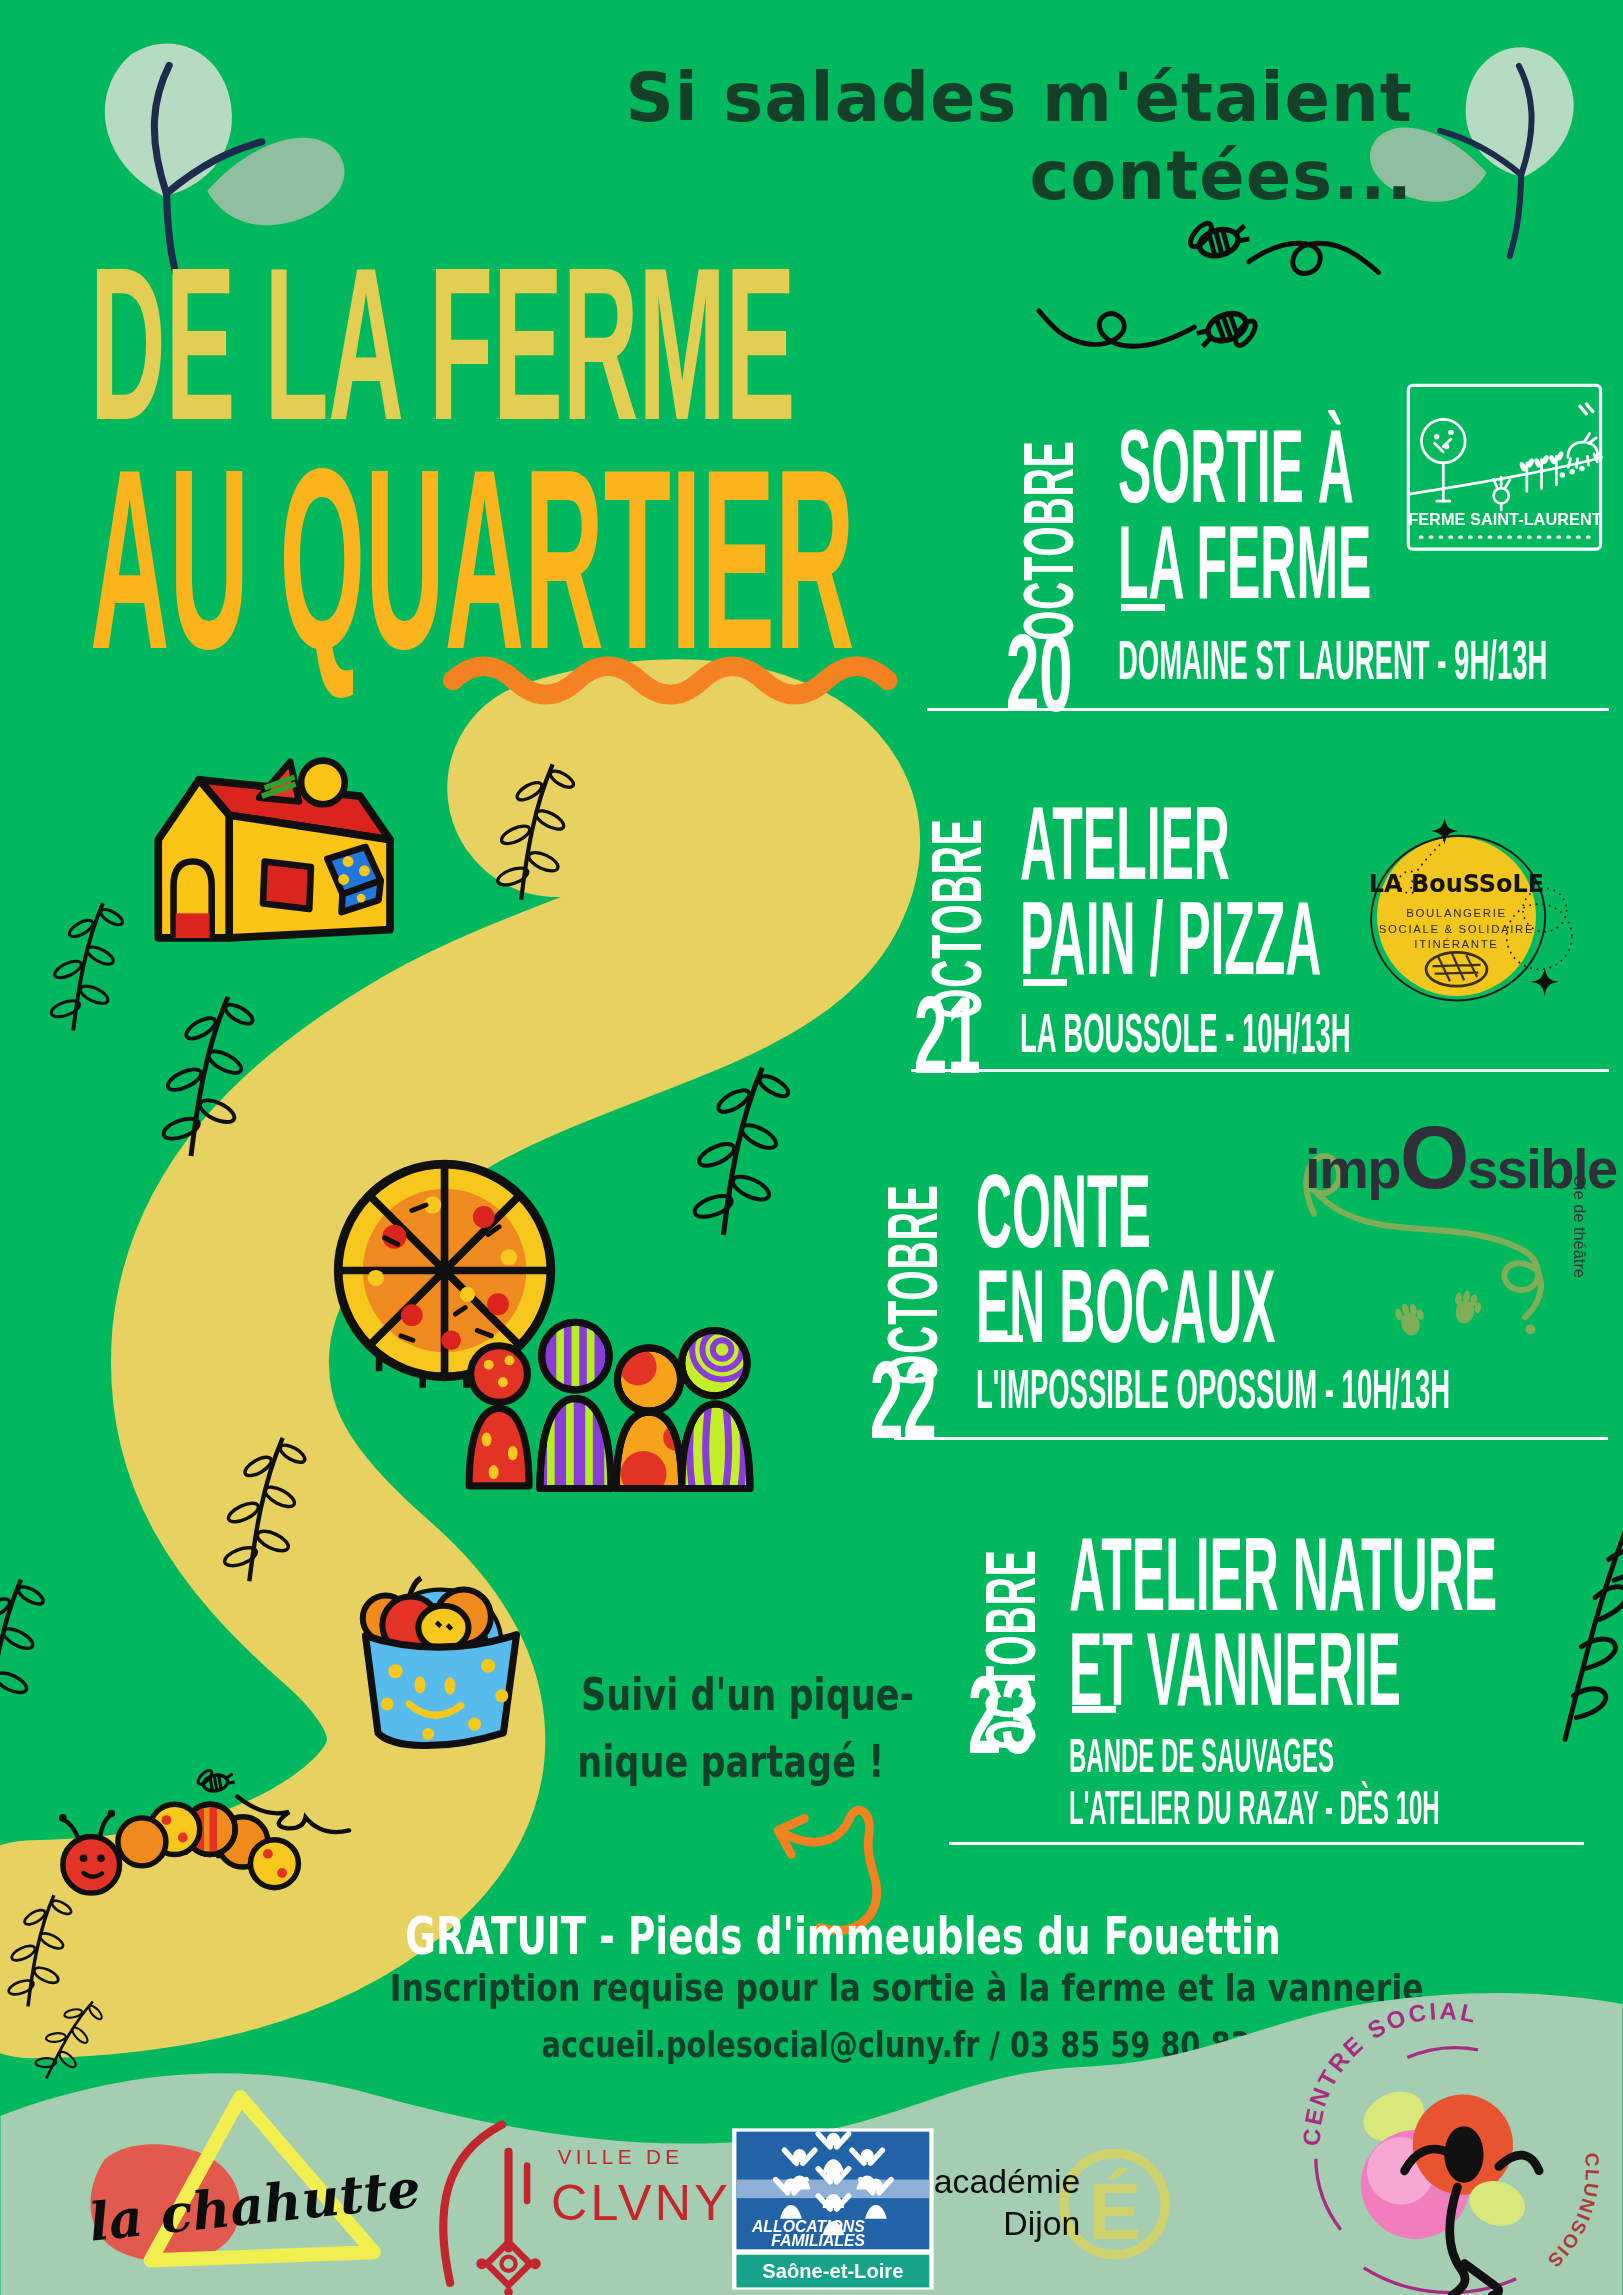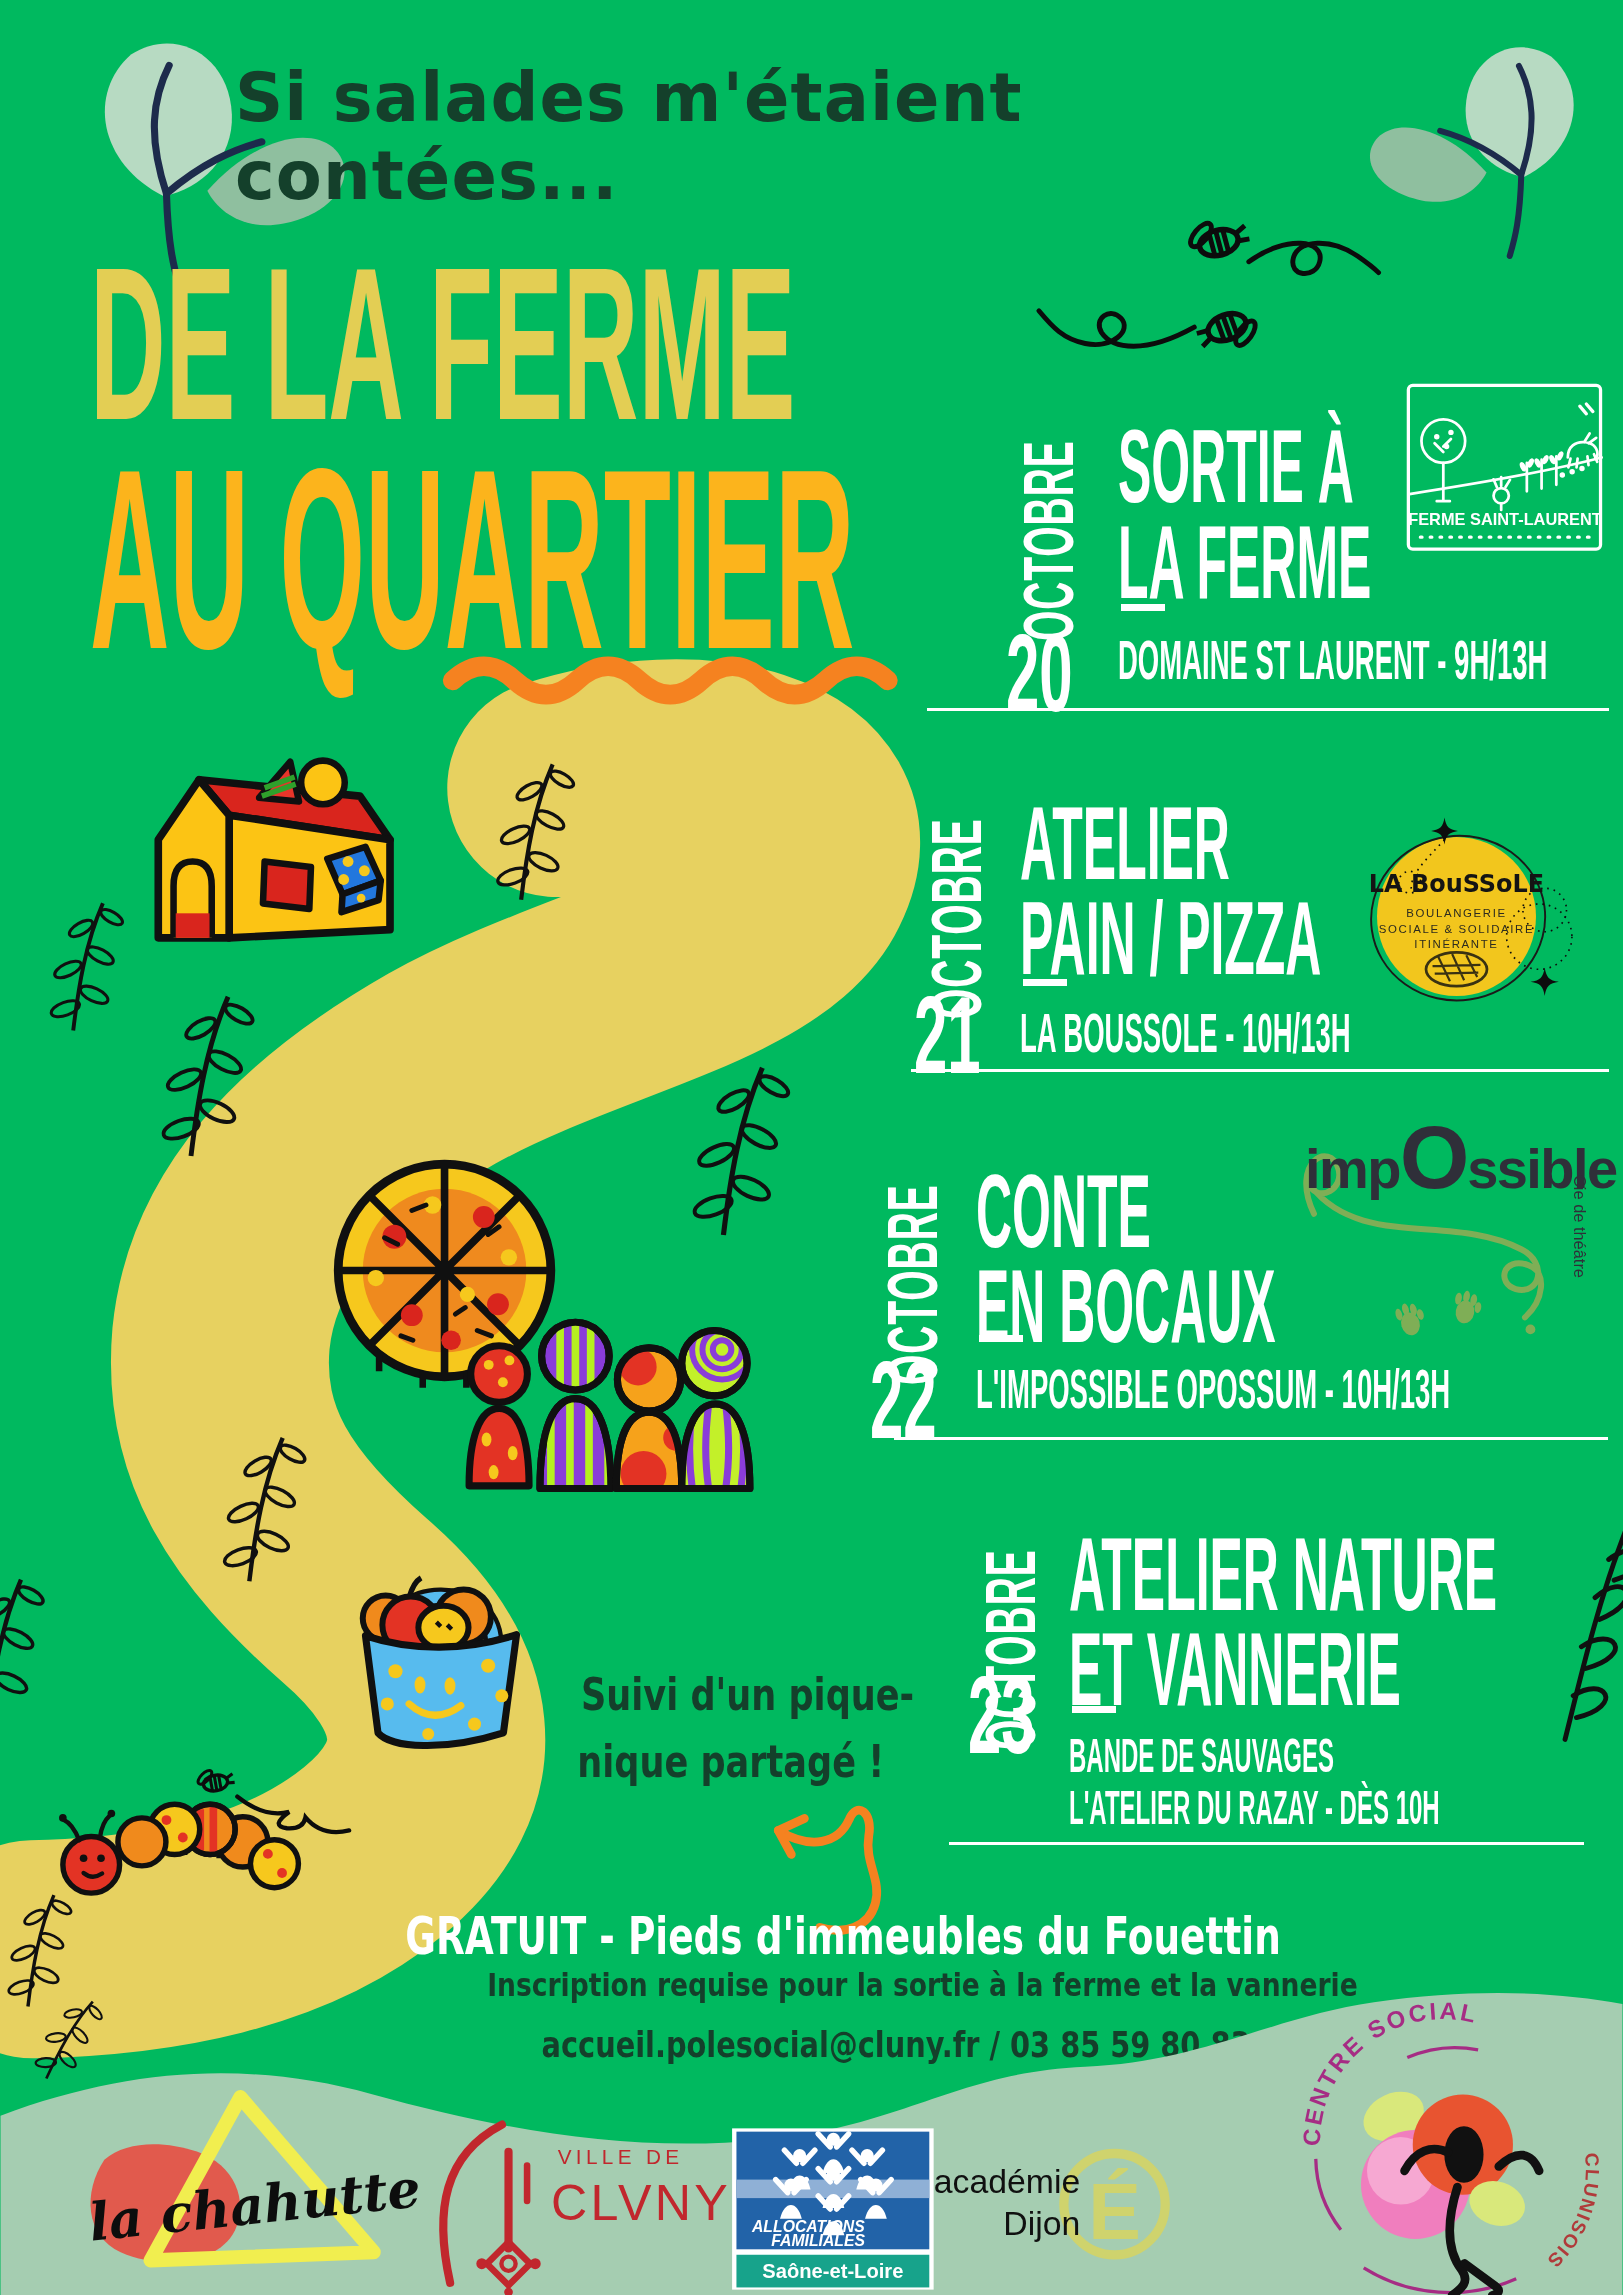--- a/index.html
+++ b/index.html
@@ -3,21 +3,21 @@
 <meta charset="utf-8">
 <style>
   html,body{margin:0;padding:0;background:#333;}
   .poster{position:relative;width:1623px;height:2295px;background:#00B95F;overflow:hidden;
           font-family:"Liberation Sans",sans-serif;}
   .abs{position:absolute;}
   svg{display:block;overflow:visible;}
   .hand{font-family:"DejaVu Sans",sans-serif;font-weight:700;}
   .dkg{color:#14402B;}
   
-  .tagline{left:235px;top:59px;width:1178px;text-align:left;font-size:67px;letter-spacing:1.1px;}
+  .tagline{left:235px;top:59px;width:1178px;text-align:right;font-size:67px;letter-spacing:1.1px;}
   
   .t1{left:90px;top:235px;font:700 218px/1 "Liberation Sans",sans-serif;color:#E3CE54;
       white-space:nowrap;transform:scaleX(.48);transform-origin:0 0;}
   .t2{left:90px;top:431px;font:700 256px/1 "Liberation Sans",sans-serif;color:#FCB41C;
       white-space:nowrap;transform:scaleX(.43);transform-origin:0 0;}
   
   .month{font:700 71px/1 "Liberation Sans",sans-serif;color:#fff;white-space:nowrap;
          letter-spacing:1.6px;transform:rotate(-90deg) scaleX(.55);transform-origin:0 0;}
   .day{font:700 109px/1 "Liberation Sans",sans-serif;color:#fff;white-space:nowrap;
        transform:scaleX(.55);transform-origin:0 0;}
@@ -27,21 +27,21 @@
         transform:scaleX(.5);transform-origin:0 0;}
   .esub.small{font-size:48px;}
   .edash{width:44px;height:7px;background:#fff;}
   .sep{height:2.7px;background:#fff;}
   
   .picnic{left:534px;top:1661px;width:382px;text-align:center;font-size:45px;line-height:67px;}
   .sq{display:inline-block;transform:scaleX(.78);transform-origin:50% 50%;white-space:nowrap;}
   
   .f1{left:235px;top:1906px;width:1025px;text-align:center;font-size:52px;color:#fff;}
   .f1 .sq{transform:scaleX(.72);}
-  .f2{left:284px;top:1966px;width:1276px;text-align:center;font-size:32px;}
+  .f2{left:284px;top:1966px;width:1276px;text-align:left;font-size:38px;}
   .f2 .sq{transform:scaleX(.83);}
   .f3{left:453px;top:2024px;width:791px;text-align:center;font-size:36px;}
   .f3 .sq{transform:scaleX(.8);}
   
   .opo-word{position:absolute;font:700 56px/0.9 "Liberation Sans",sans-serif;color:#2F2F39;
             letter-spacing:-1.6px;white-space:nowrap;}
   .bigO{font-size:1.6em;line-height:0;letter-spacing:-2.2px;}
   .opo-side{position:absolute;writing-mode:vertical-rl;font:400 16.4px "Liberation Sans",sans-serif;color:#2F2F39;}
 </style>
 </head>

